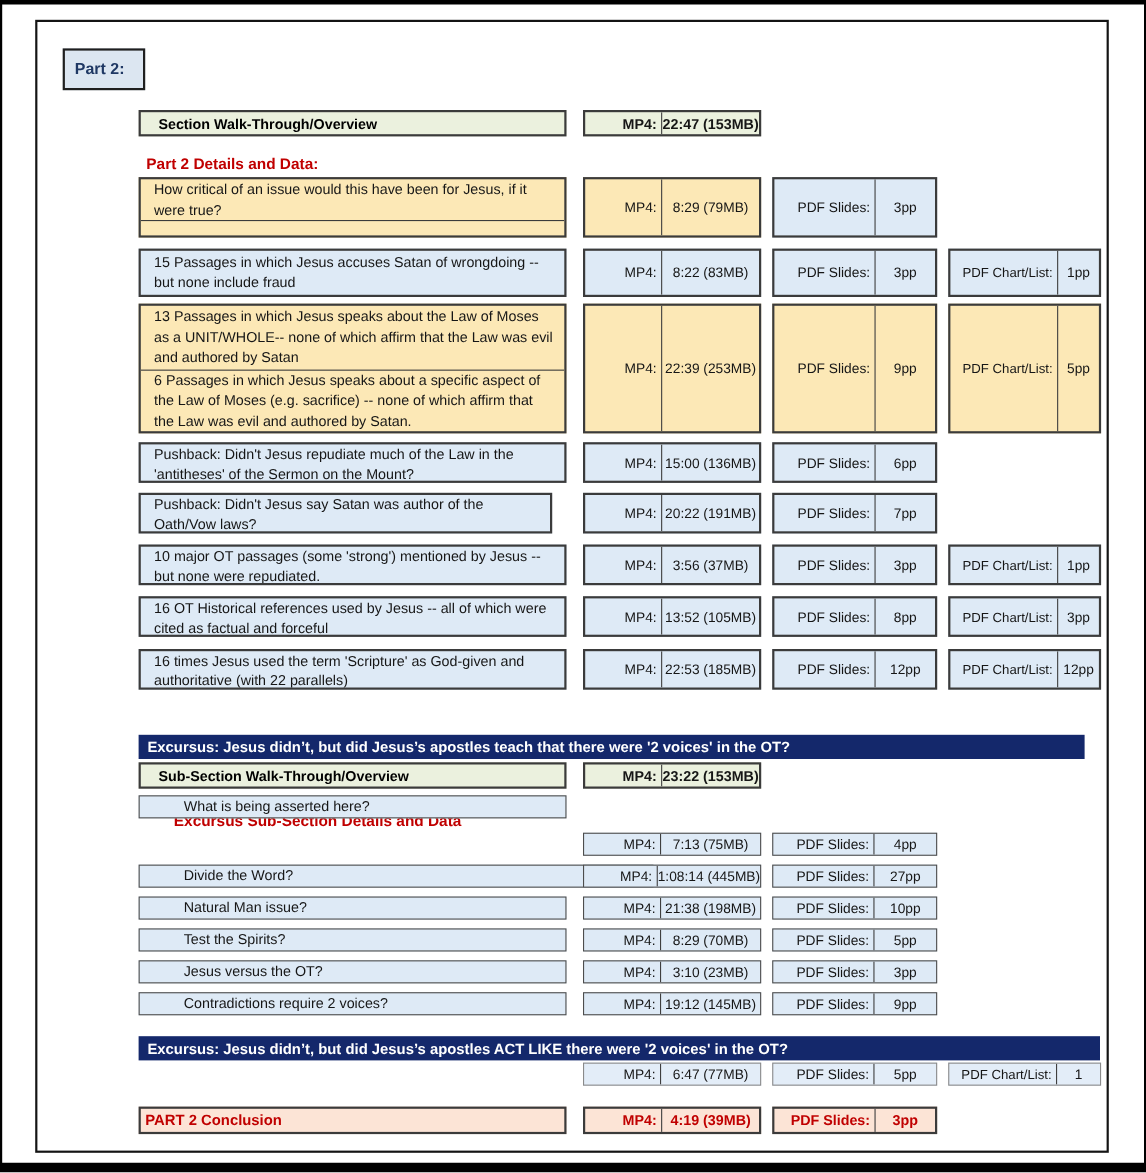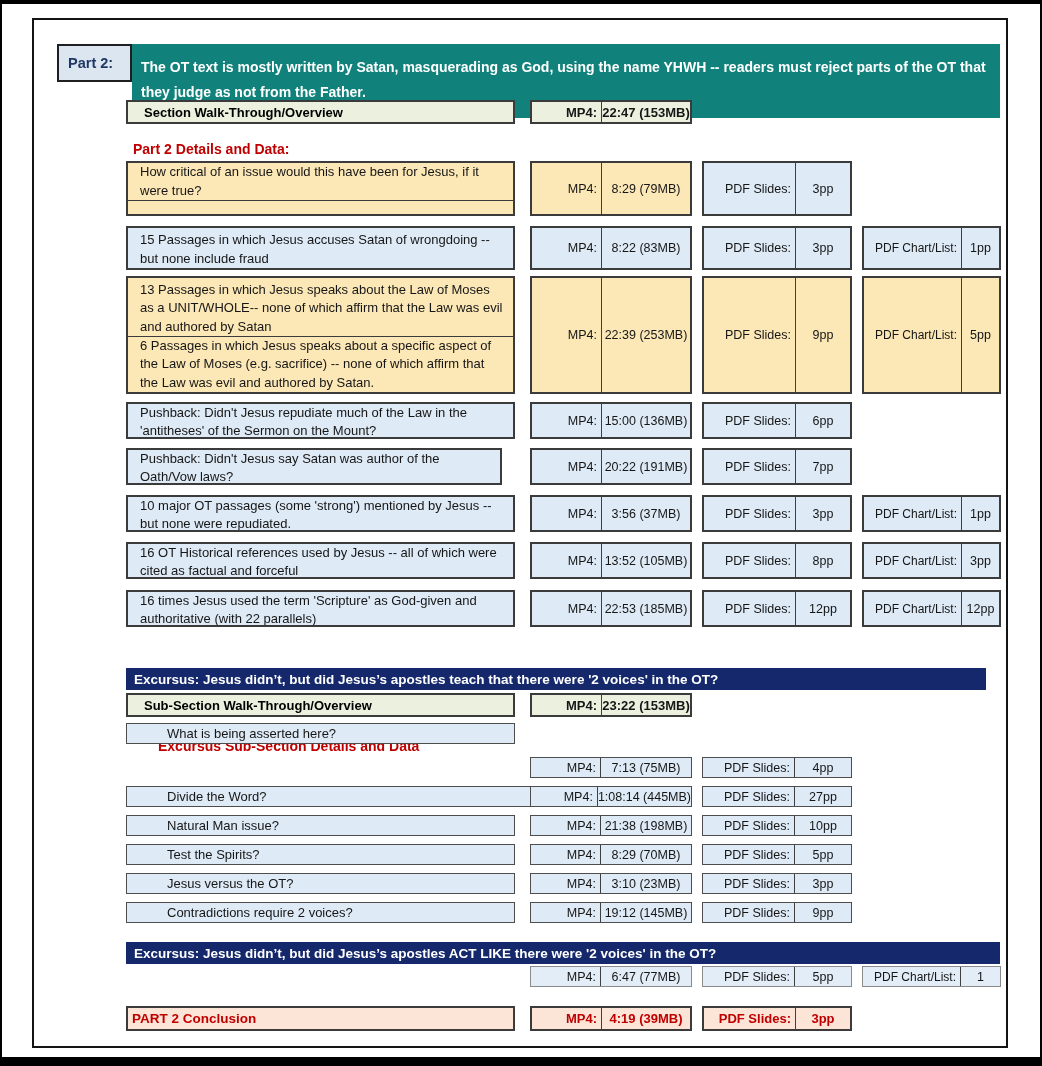--- a/index.html
+++ b/index.html
@@ -29,21 +29,21 @@
 
   .ov-title{display:flex;align-items:center;padding-left:16px;font-weight:bold;font-size:13px;color:#000;}
   #ov1-title{left:124px;top:96px;width:389px;height:24px;}
   #ov2-title{left:124px;top:689px;width:389px;height:24px;}
 
   .heading-red{color:var(--red,#C00000);font-weight:bold;font-size:14px;}
   #details-heading{left:131px;top:137px;}
   #sub-heading{left:156px;top:734px;}
 
   .left-box{display:flex;flex-direction:column;overflow:hidden;}
-  .left-cell{flex:1 1 auto;display:flex;align-items:flex-end;padding:0 8px 0 12px;
+  .left-cell{flex:1 1 auto;display:flex;align-items:center;padding:0 8px 0 12px;
     font-size:13px;line-height:18.4px;color:#161616;}
   .cell-divider{border-bottom:1.5px solid #3b3b3b;}
   .sub .left-cell{padding-left:40px;}
 
   .kvbox{display:flex;align-items:stretch;font-size:12.5px;color:#161616;overflow:hidden;}
   .kv-label{display:flex;align-items:center;justify-content:flex-end;
     padding-right:4px;border-right:1px solid #3f3f3f;white-space:nowrap;}
   .kv-label.small{font-size:12px;}
   .kv-value{flex:1 1 auto;display:flex;align-items:center;justify-content:center;white-space:nowrap;}
   .kv-bold{font-weight:bold;font-size:13px;}
@@ -51,21 +51,20 @@
   #concl-label{left:124px;top:1002px;width:389px;height:25px;display:flex;align-items:center;
     padding-left:4px;font-size:13.5px;}
 </style>
 </head>
 <body>
 
 <div id="page">
   <div id="inner-frame" class="abs"></div>
 
   <div id="part2-label" class="abs">Part 2:</div>
-  <div id="teal-banner" class="abs">The OT text is mostly written by Satan, masquerading as God, using the name YHWH -- readers must reject parts of the OT that they judge as not from the Father.</div>
 
   <div id="ov1-title" class="abs ov-title style-green bordered">Section Walk-Through/Overview</div>
 
   <div id="details-heading" class="abs heading-red">Part 2 Details and Data:</div>
 
   <div id="rows-root"></div>
 
   <div id="navy1" class="abs banner-navy">Excursus: Jesus didn’t, but did Jesus’s apostles teach that there were '2 voices' in the OT?</div>
   <div id="ov2-title" class="abs ov-title style-green bordered">Sub-Section Walk-Through/Overview</div>
   <div id="sub-heading" class="abs heading-red">Excursus Sub-Section Details and Data</div>

